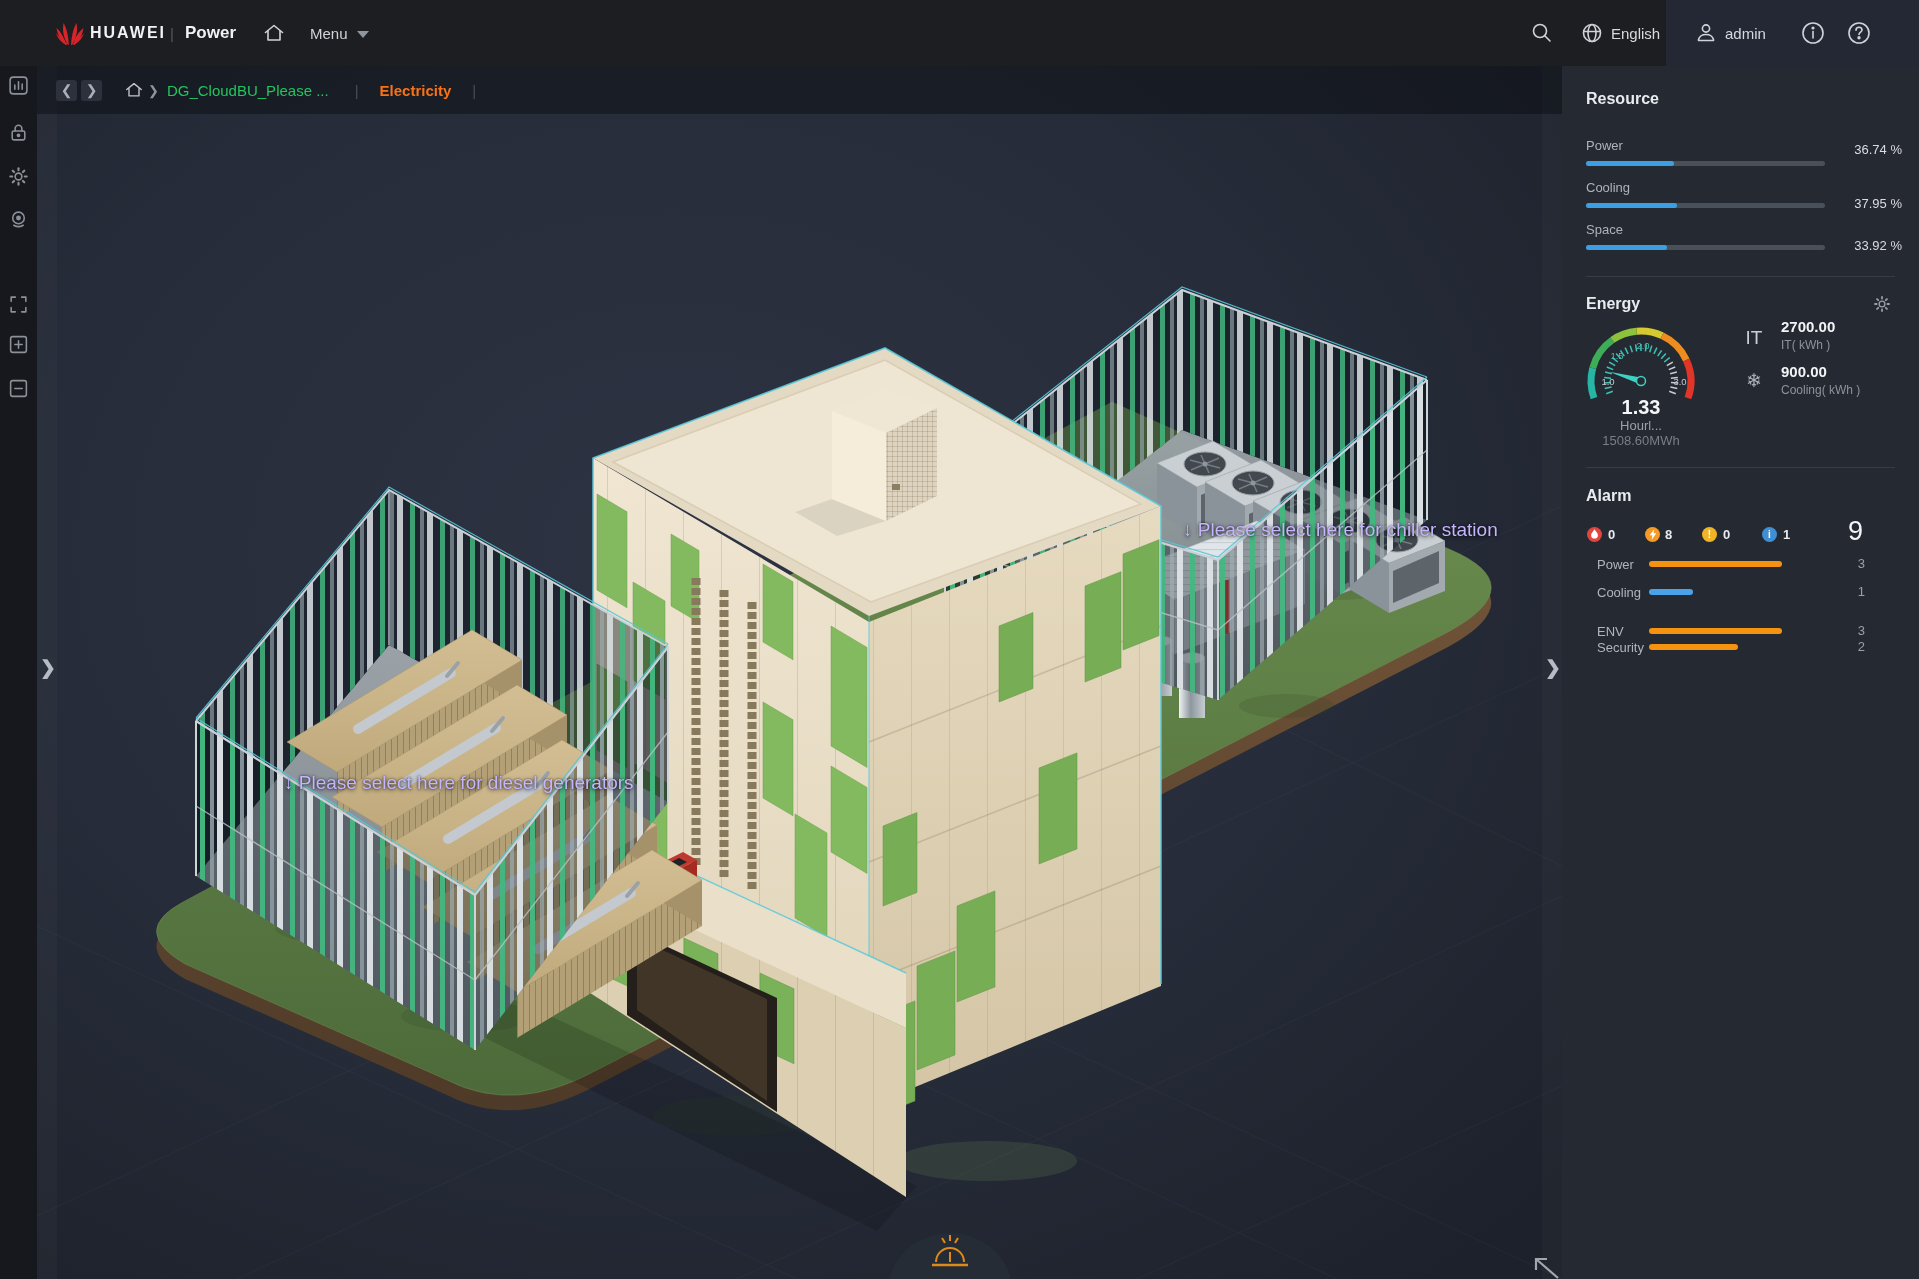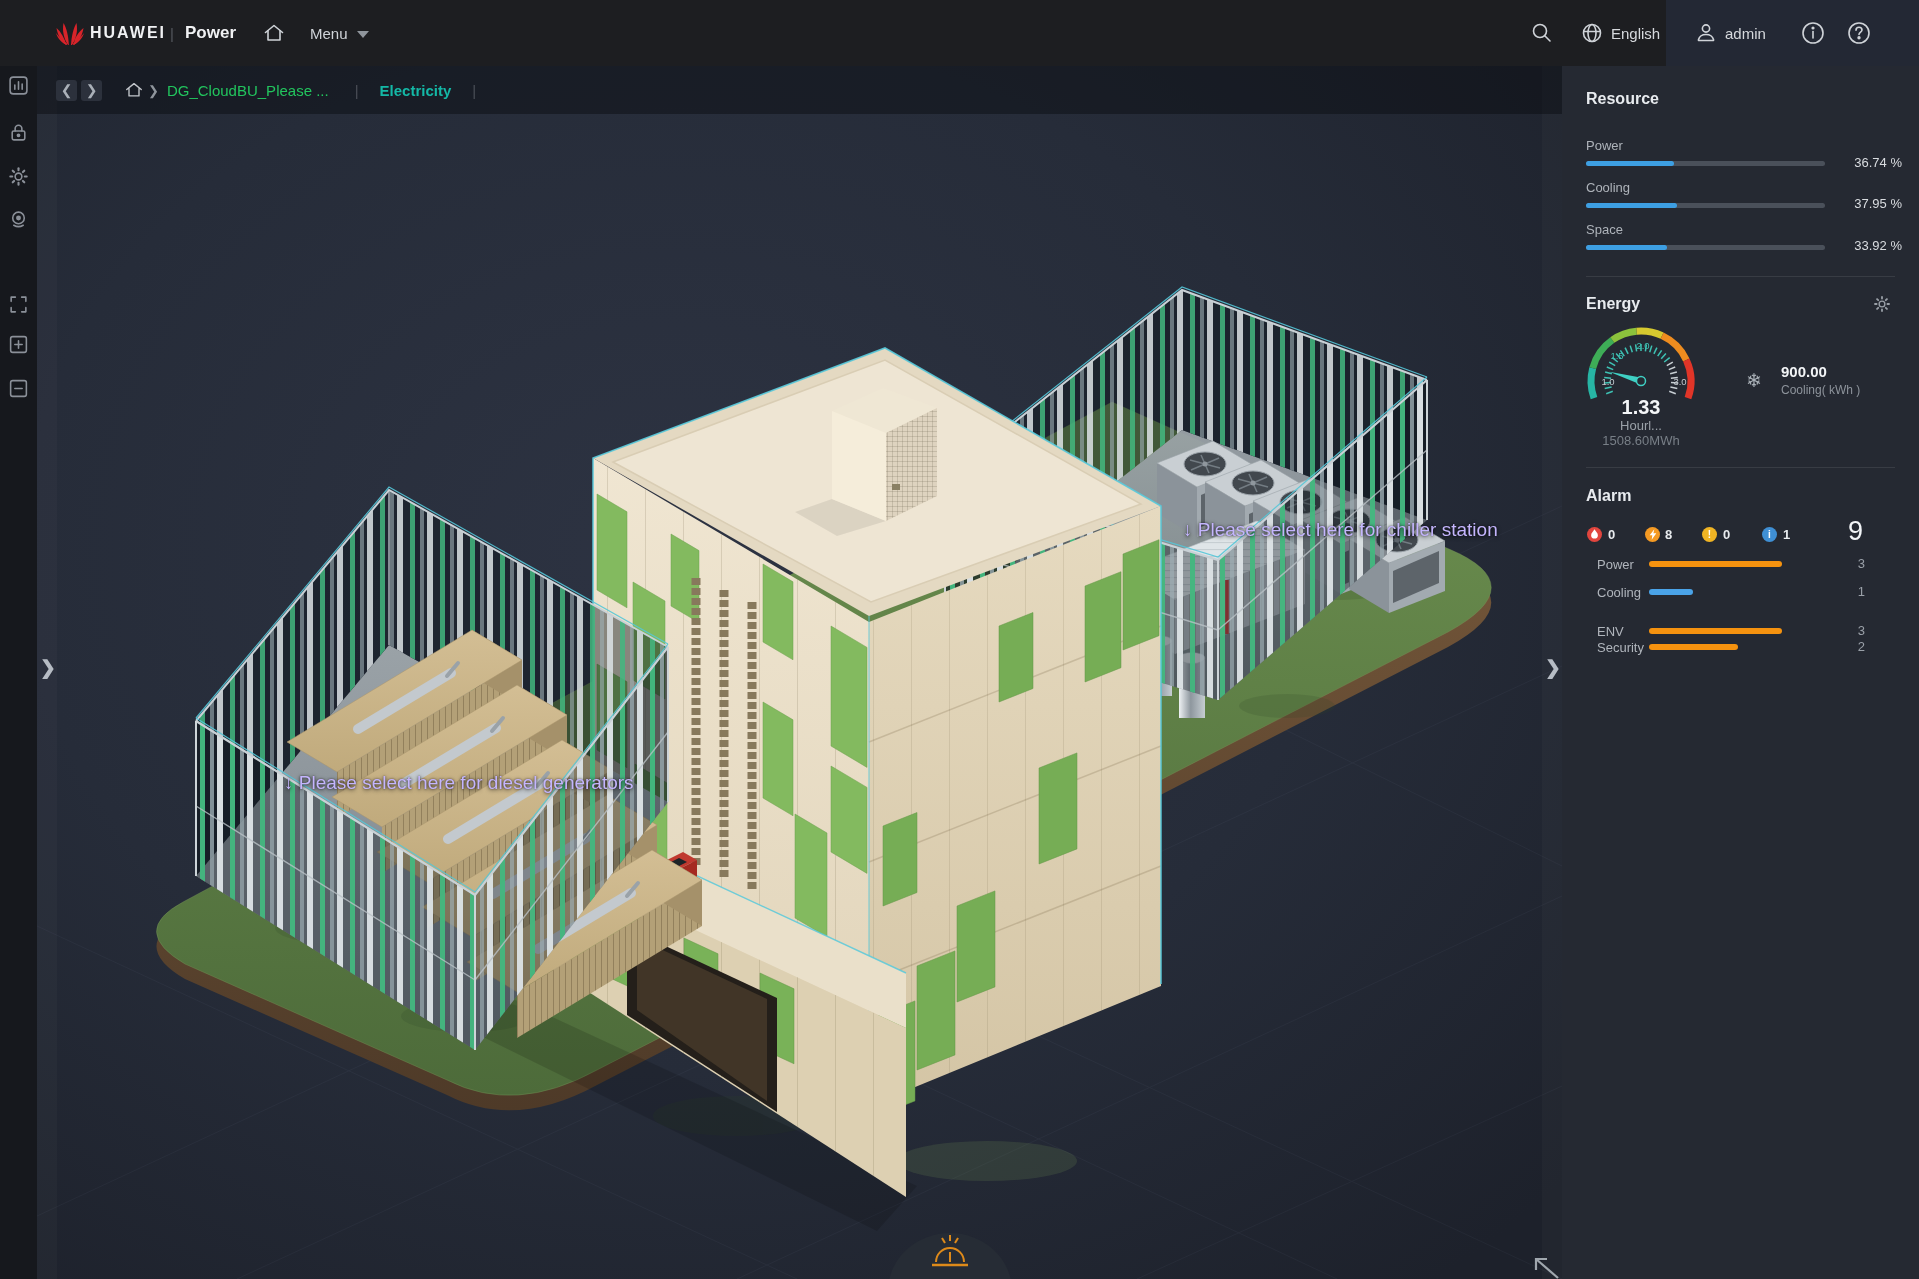--- a/index.html
+++ b/index.html
@@ -14,21 +14,21 @@
   .product { font-weight:bold; font-size:17px; color:#f0f1f3; }
   .menu-label { font-size:15px; color:#cfd3d8; }
   .caret { width:0; height:0; border-left:6px solid transparent; border-right:6px solid transparent; border-top:7px solid #8f959c; margin-left:9px; margin-top:3px; }
   .hicon { stroke:#cfd3d8; fill:none; stroke-width:1.6; stroke-linecap:round; stroke-linejoin:round; }
   .hdr-txt { font-size:15px; color:#d6d9dd; margin-left:7px; }
   
   #crumbbar { position:absolute; left:37px; top:66px; width:1525px; height:48px; background:rgba(9,11,15,.45); z-index:20; display:flex; align-items:center; }
   .nav-btn { width:21px; height:21px; background:#2c313c; border-radius:3px; display:flex; align-items:center; justify-content:center; color:#aab0b8; font-size:14px; line-height:1; }
   .crumb-title { color:#22c55e; font-size:15px; }
   .crumb-sep { color:#4a4f57; font-size:15px; }
-  .tab-active { color:#14b8a6; font-weight:bold; font-size:15px; }
+  .tab-active { color:#f97316; font-weight:bold; font-size:15px; }
   
   #sidebar { position:absolute; left:0; top:66px; width:37px; height:1213px; background:#16181d; z-index:25; }
   .sb-icon { position:absolute; left:8px; width:21px; height:21px; }
   .sb-icon svg { stroke:#8b9099; fill:none; stroke-width:1.5; stroke-linecap:round; stroke-linejoin:round; }
   
   #scene-wrap { position:absolute; left:37px; top:66px; width:1525px; height:1213px; z-index:1; }
   .edge-strip { position:absolute; top:66px; width:20px; height:1213px; background:rgba(255,255,255,.025); z-index:15; }
   .edge-chevron { position:absolute; top:590px; left:3px; color:#b6bcc4; font-size:19px; font-weight:bold; }
   .scene-label { position:absolute; z-index:10; color:#c4b5fd; font-weight:normal; font-size:19px; text-shadow:0 1px 4px rgba(0,0,0,.75), 0 0 2px rgba(0,0,0,.5); white-space:nowrap; }
   
@@ -533,21 +533,21 @@
 <div class="scene-label" style="left:1183px; top:519px">↓ Please select here for chiller station</div>
 <div class="scene-label" style="left:284px; top:772px">↓ Please select here for diesel generators</div>
 
 <div id="panel">
 
   <div class="sec-title" style="left:24px; top:24px">Resource</div>
   <div class="p-label" style="left:24px; top:72px">Power</div>
   <div class="bar-track res-row" style="top:95px">
       <div class="bar-fill res-fill" style="width: 36.74%;"></div>
     </div>
-  <div class="p-val" style="right:17px; top:89px">36.74 %</div>
+  <div class="p-val" style="right:17px; top:76px">36.74 %</div>
   <div class="p-label" style="left:24px; top:114px">Cooling</div>
   <div class="bar-track res-row" style="top:137px">
       <div class="bar-fill res-fill" style="width: 37.95%;"></div>
     </div>
   <div class="p-val" style="right:17px; top:130px">37.95 %</div>
   <div class="p-label" style="left:24px; top:156px">Space</div>
   <div class="bar-track res-row" style="top:179px">
       <div class="bar-fill res-fill" style="width: 33.92%;"></div>
     </div>
   <div class="p-val" style="right:17px; top:172px">33.92 %</div>
@@ -614,20 +614,25 @@
     <text class="gtick" x="110" y="68" text-anchor="middle">3.0</text>
     <g id="gauge-needle-group" transform="translate(71,64) rotate(-163.7)">
         <polygon id="gauge-needle" points="0,-3.4 33,0 0,3.4" fill="#3fd0c4"></polygon>
       </g>
     <circle cx="71" cy="64" r="4.5" fill="#262b33" stroke="#3fd0c4" stroke-width="1.5"></circle>
     <text class="gauge-val" x="71" y="97" text-anchor="middle">1.33</text>
     <text class="gauge-sub" x="71" y="113" text-anchor="middle">Hourl...</text>
     <text class="gauge-sub2" x="71" y="128" text-anchor="middle">1508.60MWh</text>
   </svg>
 
+  <div class="stat-row" style="top:252px">
+    <div class="stat-icon" style="top:9px; font-size:19px">IT</div>
+    <div class="stat-val">2700.00</div>
+    <div class="stat-lab">IT( kWh )</div>
+  </div>
   <div class="stat-row" style="top:297px">
     <div class="stat-icon" style="top:6px; font-size:19px; color:#aab1b8">❄</div>
     <div class="stat-val">900.00</div>
     <div class="stat-lab">Cooling( kWh )</div>
   </div>
   <div class="p-div" style="top:401px"></div>
 
   <div class="sec-title" style="left:24px; top:421px">Alarm</div>
   <span class="sev-badge" style="left: 25px; background: rgb(226, 69, 62);">
     <svg width="9" height="11" viewBox="0 0 12 14">

